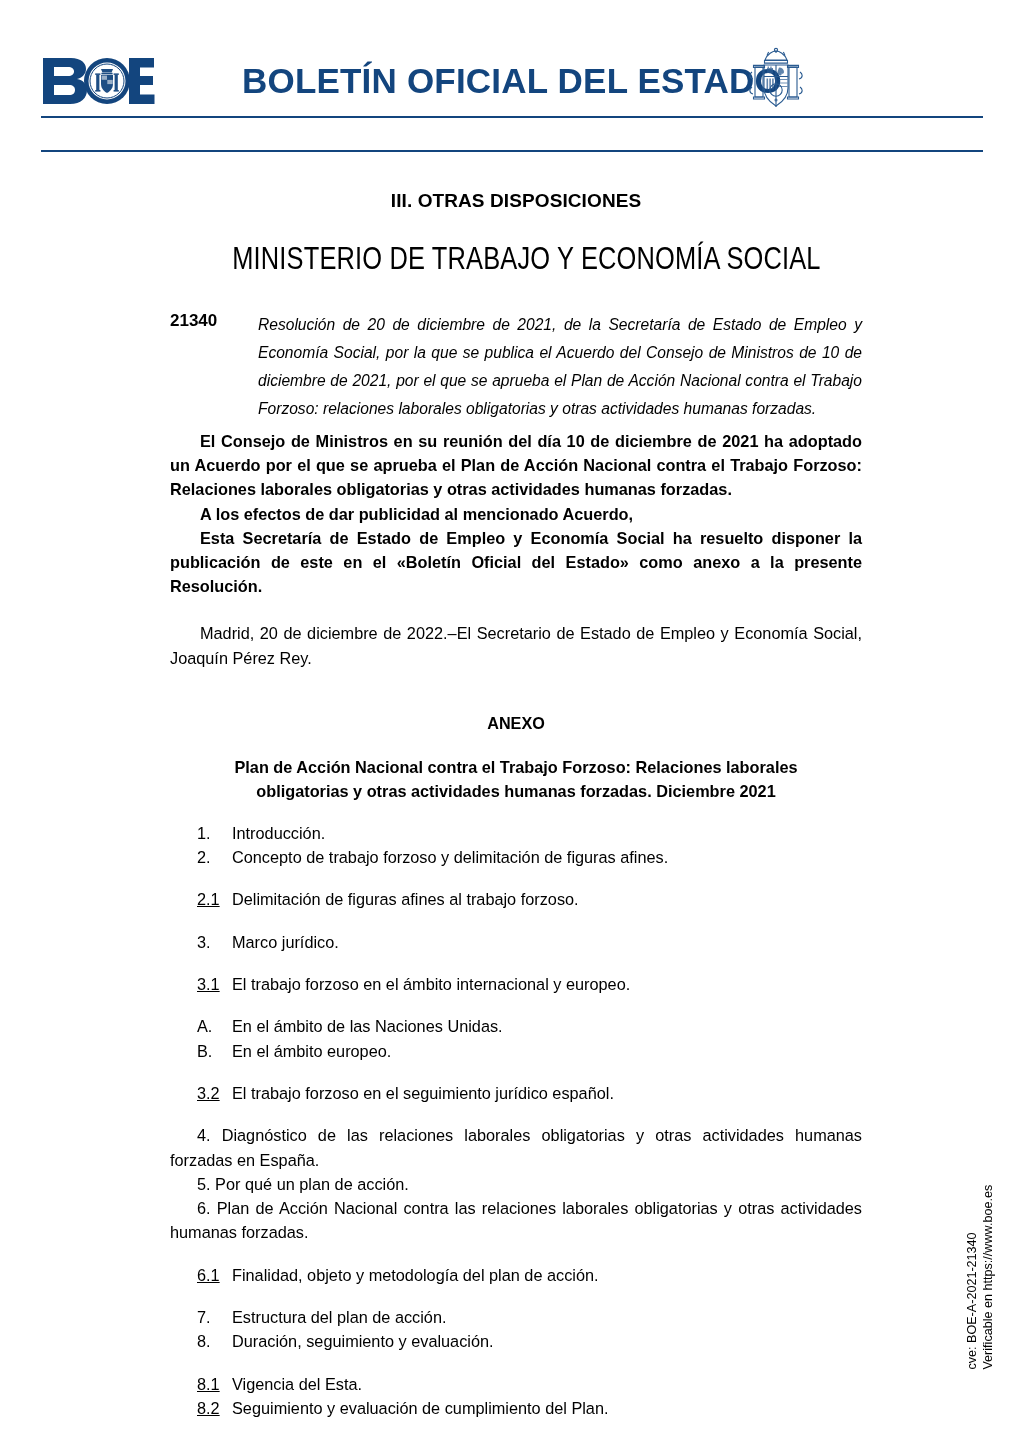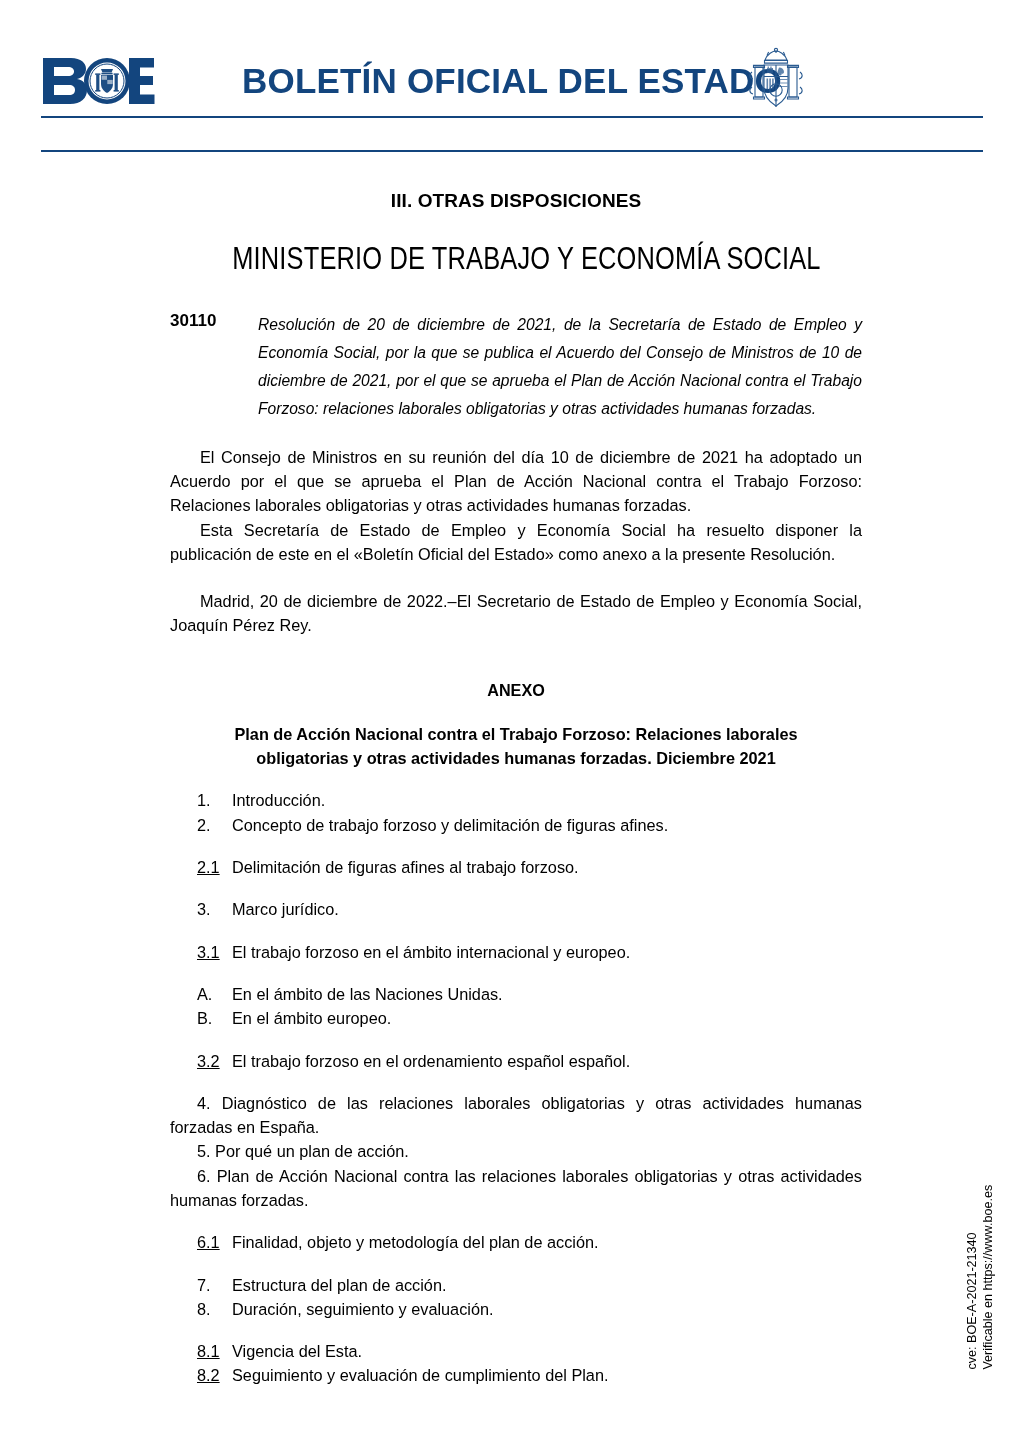--- a/index.html
+++ b/index.html
@@ -153,21 +153,21 @@
   }
 
   .body-para {
     font-size: 16.3px;
     line-height: 24.2px;
     text-align: justify;
     text-justify: inter-word;
     text-indent: 30px;
     margin: 0;
   }
-  .para-group { margin-top: 22px; }
+  .para-group { margin-top: 6px; font-weight: bold; }
   .para-gap  { margin-top: 23px; }
 
   .anexo {
     text-align: center;
     font-size: 16.2px;
     font-weight: bold;
     margin-top: 44px;
   }
   .anexo-title {
     text-align: center;
@@ -318,26 +318,27 @@
     <div class="rule rule-bottom"></div>
   </div>
 
   <div class="content">
 
     <div class="section-head">III. OTRAS DISPOSICIONES</div>
 
     <div class="ministry">MINISTERIO DE TRABAJO Y ECONOMÍA SOCIAL</div>
 
     <div class="res-block">
-      <div class="res-number">30110</div>
+      <div class="res-number">21340</div>
       <div class="res-text">Resolución de 20 de diciembre de 2021, de la Secretaría de Estado de Empleo y Economía Social, por la que se publica el Acuerdo del Consejo de Ministros de 10 de diciembre de 2021, por el que se aprueba el Plan de Acción Nacional contra el Trabajo Forzoso: relaciones laborales obligatorias y otras actividades humanas forzadas.</div>
     </div>
 
     <div class="para-group">
       <p class="body-para">El Consejo de Ministros en su reunión del día 10 de diciembre de 2021 ha adoptado un Acuerdo por el que se aprueba el Plan de Acción Nacional contra el Trabajo Forzoso: Relaciones laborales obligatorias y otras actividades humanas forzadas.</p>
+      <p class="body-para">A los efectos de dar publicidad al mencionado Acuerdo,</p>
       <p class="body-para">Esta Secretaría de Estado de Empleo y Economía Social ha resuelto disponer la publicación de este en el «Boletín Oficial del Estado» como anexo a la presente Resolución.</p>
     </div>
 
     <div class="para-gap">
       <p class="body-para">Madrid, 20 de diciembre de 2022.–El Secretario de Estado de Empleo y Economía Social, Joaquín Pérez Rey.</p>
     </div>
 
     <div class="anexo">ANEXO</div>
 
     <div class="anexo-title">Plan de Acción Nacional contra el Trabajo Forzoso: Relaciones laborales obligatorias y otras actividades humanas forzadas. Diciembre 2021</div>
@@ -382,21 +383,21 @@
       </div>
       <div class="idx-row">
         <span class="idx-num">B.</span>
         <span>En el ámbito europeo.</span>
       </div>
     </div>
 
     <div class="idx-group">
       <div class="idx-row">
         <span class="idx-num wide">3.2</span>
-        <span>El trabajo forzoso en el ordenamiento español español.</span>
+        <span>El trabajo forzoso en el seguimiento jurídico español.</span>
       </div>
     </div>
 
     <div class="idx-group">
       <p class="idx-flow">4.   Diagnóstico de las relaciones laborales obligatorias y otras actividades humanas forzadas en España.</p>
       <p class="idx-flow">5.   Por qué un plan de acción.</p>
       <p class="idx-flow">6.   Plan de Acción Nacional contra las relaciones laborales obligatorias y otras actividades humanas forzadas.</p>
     </div>
 
     <div class="idx-group">

